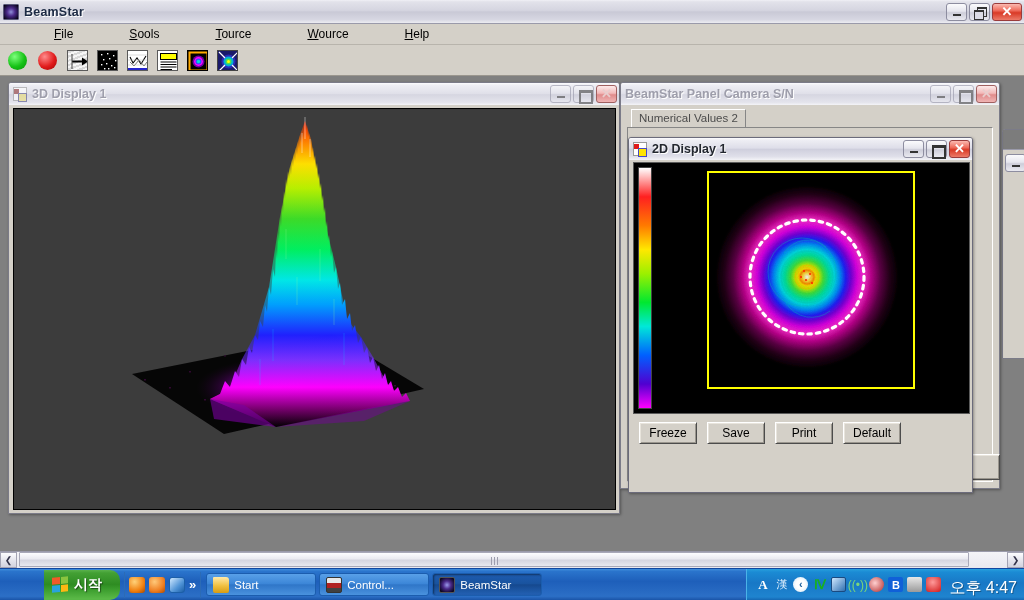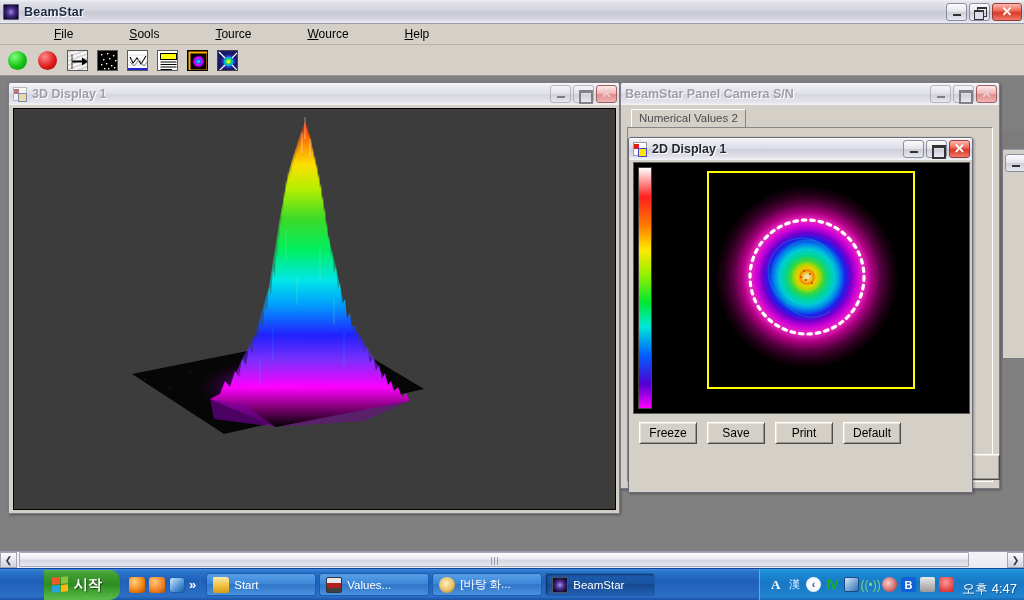--- a/index.html
+++ b/index.html
@@ -227,21 +227,21 @@
     background: linear-gradient(to bottom,#1e5cb0,#19539f 45%,#15498f 52%,#2361b4);
     box-shadow: inset 1px 1px 2px rgba(0,0,0,.45);
   }
   .task-ico { width: 16px; height: 16px; flex: 0 0 16px; border-radius: 2px; }
   #tray {
     display: flex; align-items: center; gap: 4px; height: 100%; padding: 0 7px 0 8px;
     background: linear-gradient(to bottom,#28a0dd 0%,#1b8bd4 10%,#1878c6 45%,#1f84cf 90%,#1468b4 100%);
     border-left: 1px solid #4ab3e8;
   }
   .tray-ico { width: 15px; height: 15px; display:flex; align-items:center; justify-content:center; font-size:11px; }
-  #clock { color: #fff; font-size: 13px; margin-left: 4px; white-space: nowrap; text-shadow: 1px 1px 0 rgba(0,0,0,.3); margin-top: 8px; }
+  #clock { color: #fff; font-size: 16px; margin-left: 4px; white-space: nowrap; text-shadow: 1px 1px 0 rgba(0,0,0,.3); margin-top: 8px; }
 </style>
 </head>
 <body>
 
 <div id="app-window">
 
   <div id="app-titlebar">
     <div class="app-icon"></div>
     <span id="app-title">BeamStar</span>
     <div class="wbtns">
@@ -654,25 +654,21 @@
     <span style="color:#fff;font-weight:bold;font-size:13px;">»</span>
   </div>
 
   <div class="tasks">
     <div class="task">
       <span class="task-ico" style="background:linear-gradient(to bottom,#ffe9a8,#f0c040 55%,#d79c13);border-radius:1px 3px 2px 2px;"></span>
       <span>Start</span>
     </div>
     <div class="task">
       <span class="task-ico" style="background:linear-gradient(to bottom,#e8e8e8 0 35%,#b02020 35% 70%,#404040 70%);border:1px solid #333;"></span>
-      <span>Values...</span>
-    </div>
-    <div class="task">
-      <span class="task-ico" style="background:radial-gradient(circle at 45% 40%,#fff0c0,#e8c060 55%,#8a6010);border-radius:50%;"></span>
-      <span>[바탕 화...</span>
+      <span>Control...</span>
     </div>
     <div class="task active">
       <span class="task-ico" style="background:radial-gradient(circle at 50% 50%,#9a9aec 0%,#4b2a8a 40%,#1d1040 72%,#000 100%);border:1px solid #555;"></span>
       <span>BeamStar</span>
     </div>
   </div>
 
   <div id="tray">
     <span class="tray-ico" style="color:#fff;font-weight:bold;font-size:13px;font-family:'Liberation Serif',serif;">A</span>
     <span class="tray-ico" style="color:#e8f4ff;font-size:11px;">漢</span>

